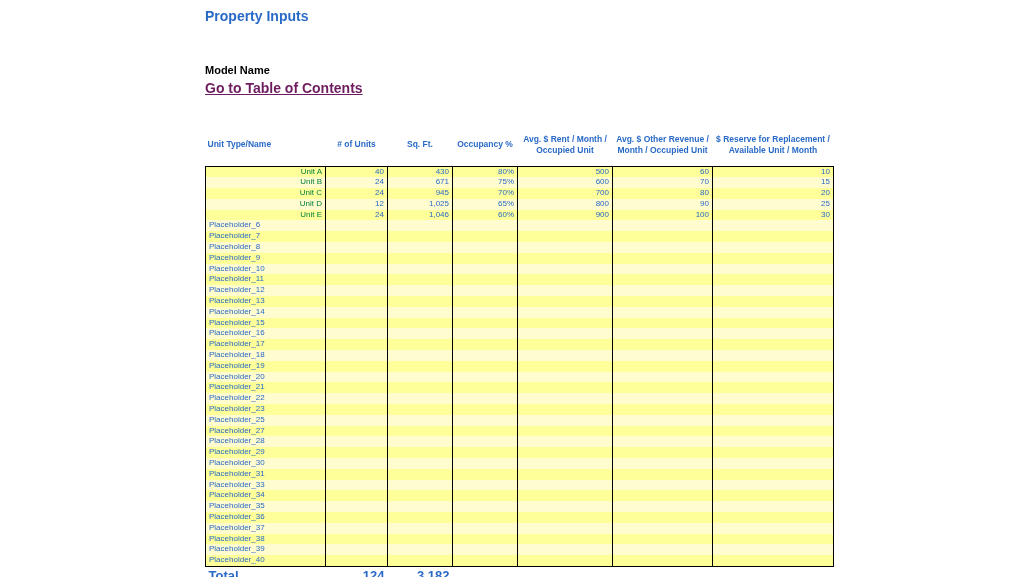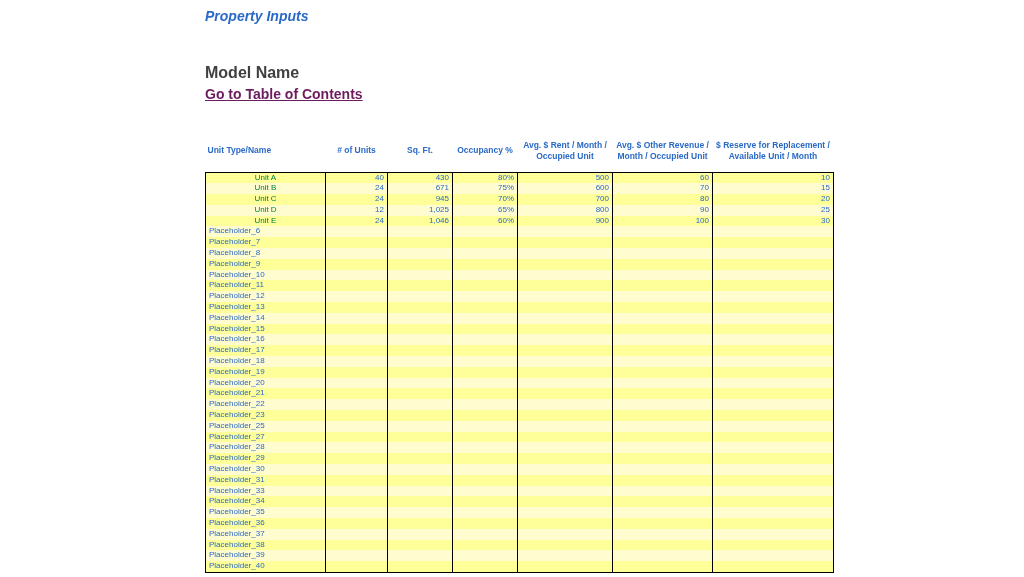--- a/index.html
+++ b/index.html
@@ -13,25 +13,24 @@
     .container {
       padding-left: 205px;
       padding-top: 8px;
       padding-right: 190px;
     }
     .title {
       color: #2a6ac7;
       font-size: 14px;
       font-weight: bold;
       margin-bottom: 2px;
-      font-style: italic;
     }
     .subtitle {
-      color: #404040;
-      font-size: 16px;
+      color: #000000;
+      font-size: 11px;
       font-weight: bold;
       margin-bottom: 3px;
       margin-top: 40px;
     }
     .toc-link {
       color: #6d1c5e;
       font-size: 14px;
       font-weight: bold;
       text-decoration: underline;
       display: inline-block;
@@ -64,21 +63,21 @@
       height: 10.8px;
       border-left: 1px solid #000;
       border-right: 1px solid #000;
     }
     tbody tr:first-child td { border-top: 1px solid #000; }
     tbody tr:last-child td { border-bottom: 1px solid #000; }
     tbody tr:nth-child(odd) td { background: #feff99; }
     tbody tr:nth-child(even) td { background: #fffcd0; }
     .unit-name { 
       color: #007d3e; 
-      text-align: center;
+      text-align: right;
       border-right: none;
     }
     .placeholder-name {
       color: #2a6ac7;
       text-align: left;
       border-right: none;
     }
     .num-cell {
       color: #2a6ac7;
       text-align: right;

